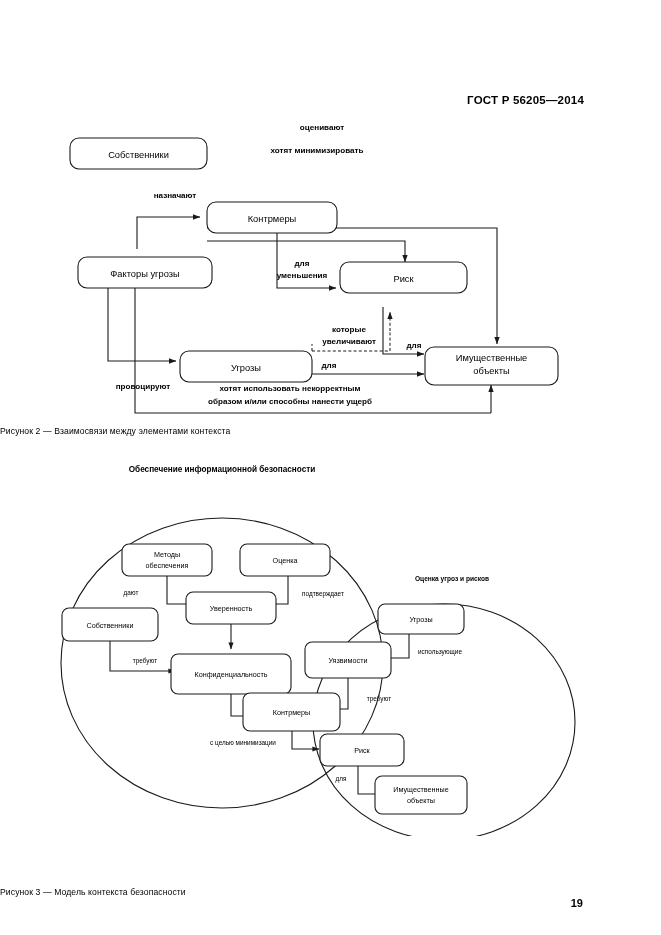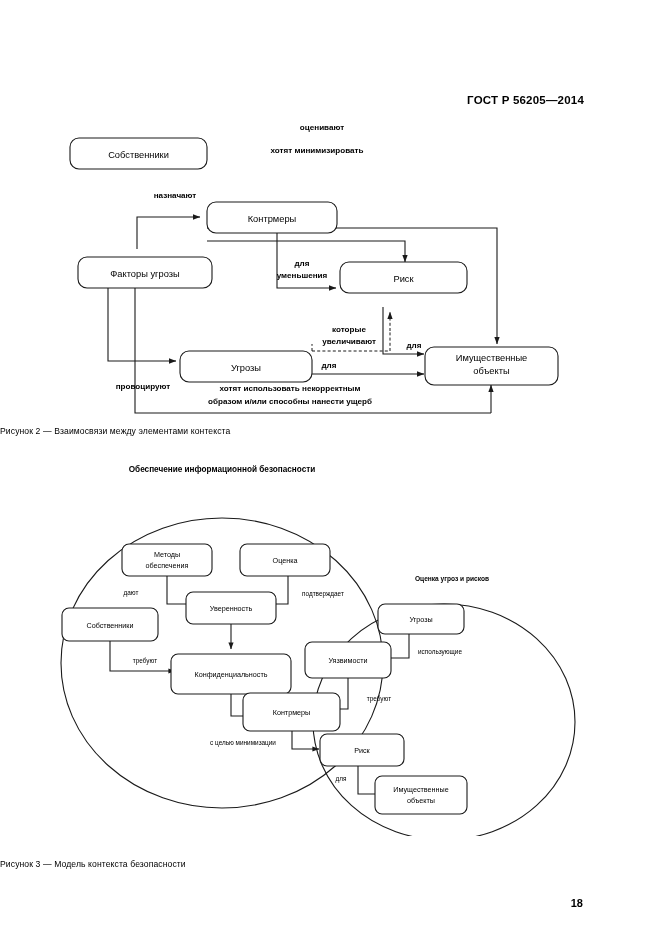--- a/index.html
+++ b/index.html
@@ -16,21 +16,21 @@
   }
   .page-number{
     position:absolute;bottom:62px;right:78px;
     font-size:11px;font-weight:bold;
   }
   .fig-caption{
     position:absolute;left:0;width:661px;text-align:left;
     font-size:8.6px;letter-spacing:0.1px;
   }
   #caption-fig2{top:390px;}
-  #caption-fig3{top:823px;}
+  #caption-fig3{top:851px;}
   svg{display:block;}
   .figure{position:absolute;}
   #figure-2{left:0;top:80px;}
   #figure-3{left:0;top:420px;}
   .nodebox{fill:#ffffff;stroke:#1a1a1a;stroke-width:1.1;}
   .edge{stroke:#1a1a1a;stroke-width:1.1;fill:none;}
   .edge-dashed{stroke:#1a1a1a;stroke-width:1.0;fill:none;stroke-dasharray:3,2.2;}
   .ellipse-shape{fill:none;stroke:#1a1a1a;stroke-width:1.1;}
   text{font-family:"Liberation Sans", sans-serif;fill:#000;}
   .node-label{font-size:9.3px;text-anchor:middle;}
@@ -233,15 +233,15 @@
       <text class="edge-label-sm" x="145" y="207">требуют</text>
       <text class="edge-label-sm" x="243" y="289">с целью минимизации</text>
       <text class="edge-label-sm" x="440" y="198">использующие</text>
       <text class="edge-label-sm" x="379" y="245">требуют</text>
       <text class="edge-label-sm" x="341" y="325">для</text>
     </svg>
   </div>
 
   <div class="fig-caption" id="caption-fig3">Рисунок 3 — Модель контекста безопасности</div>
 
-  <div class="page-number">18</div>
+  <div class="page-number">19</div>
 
 </div>
 
 </body></html>

